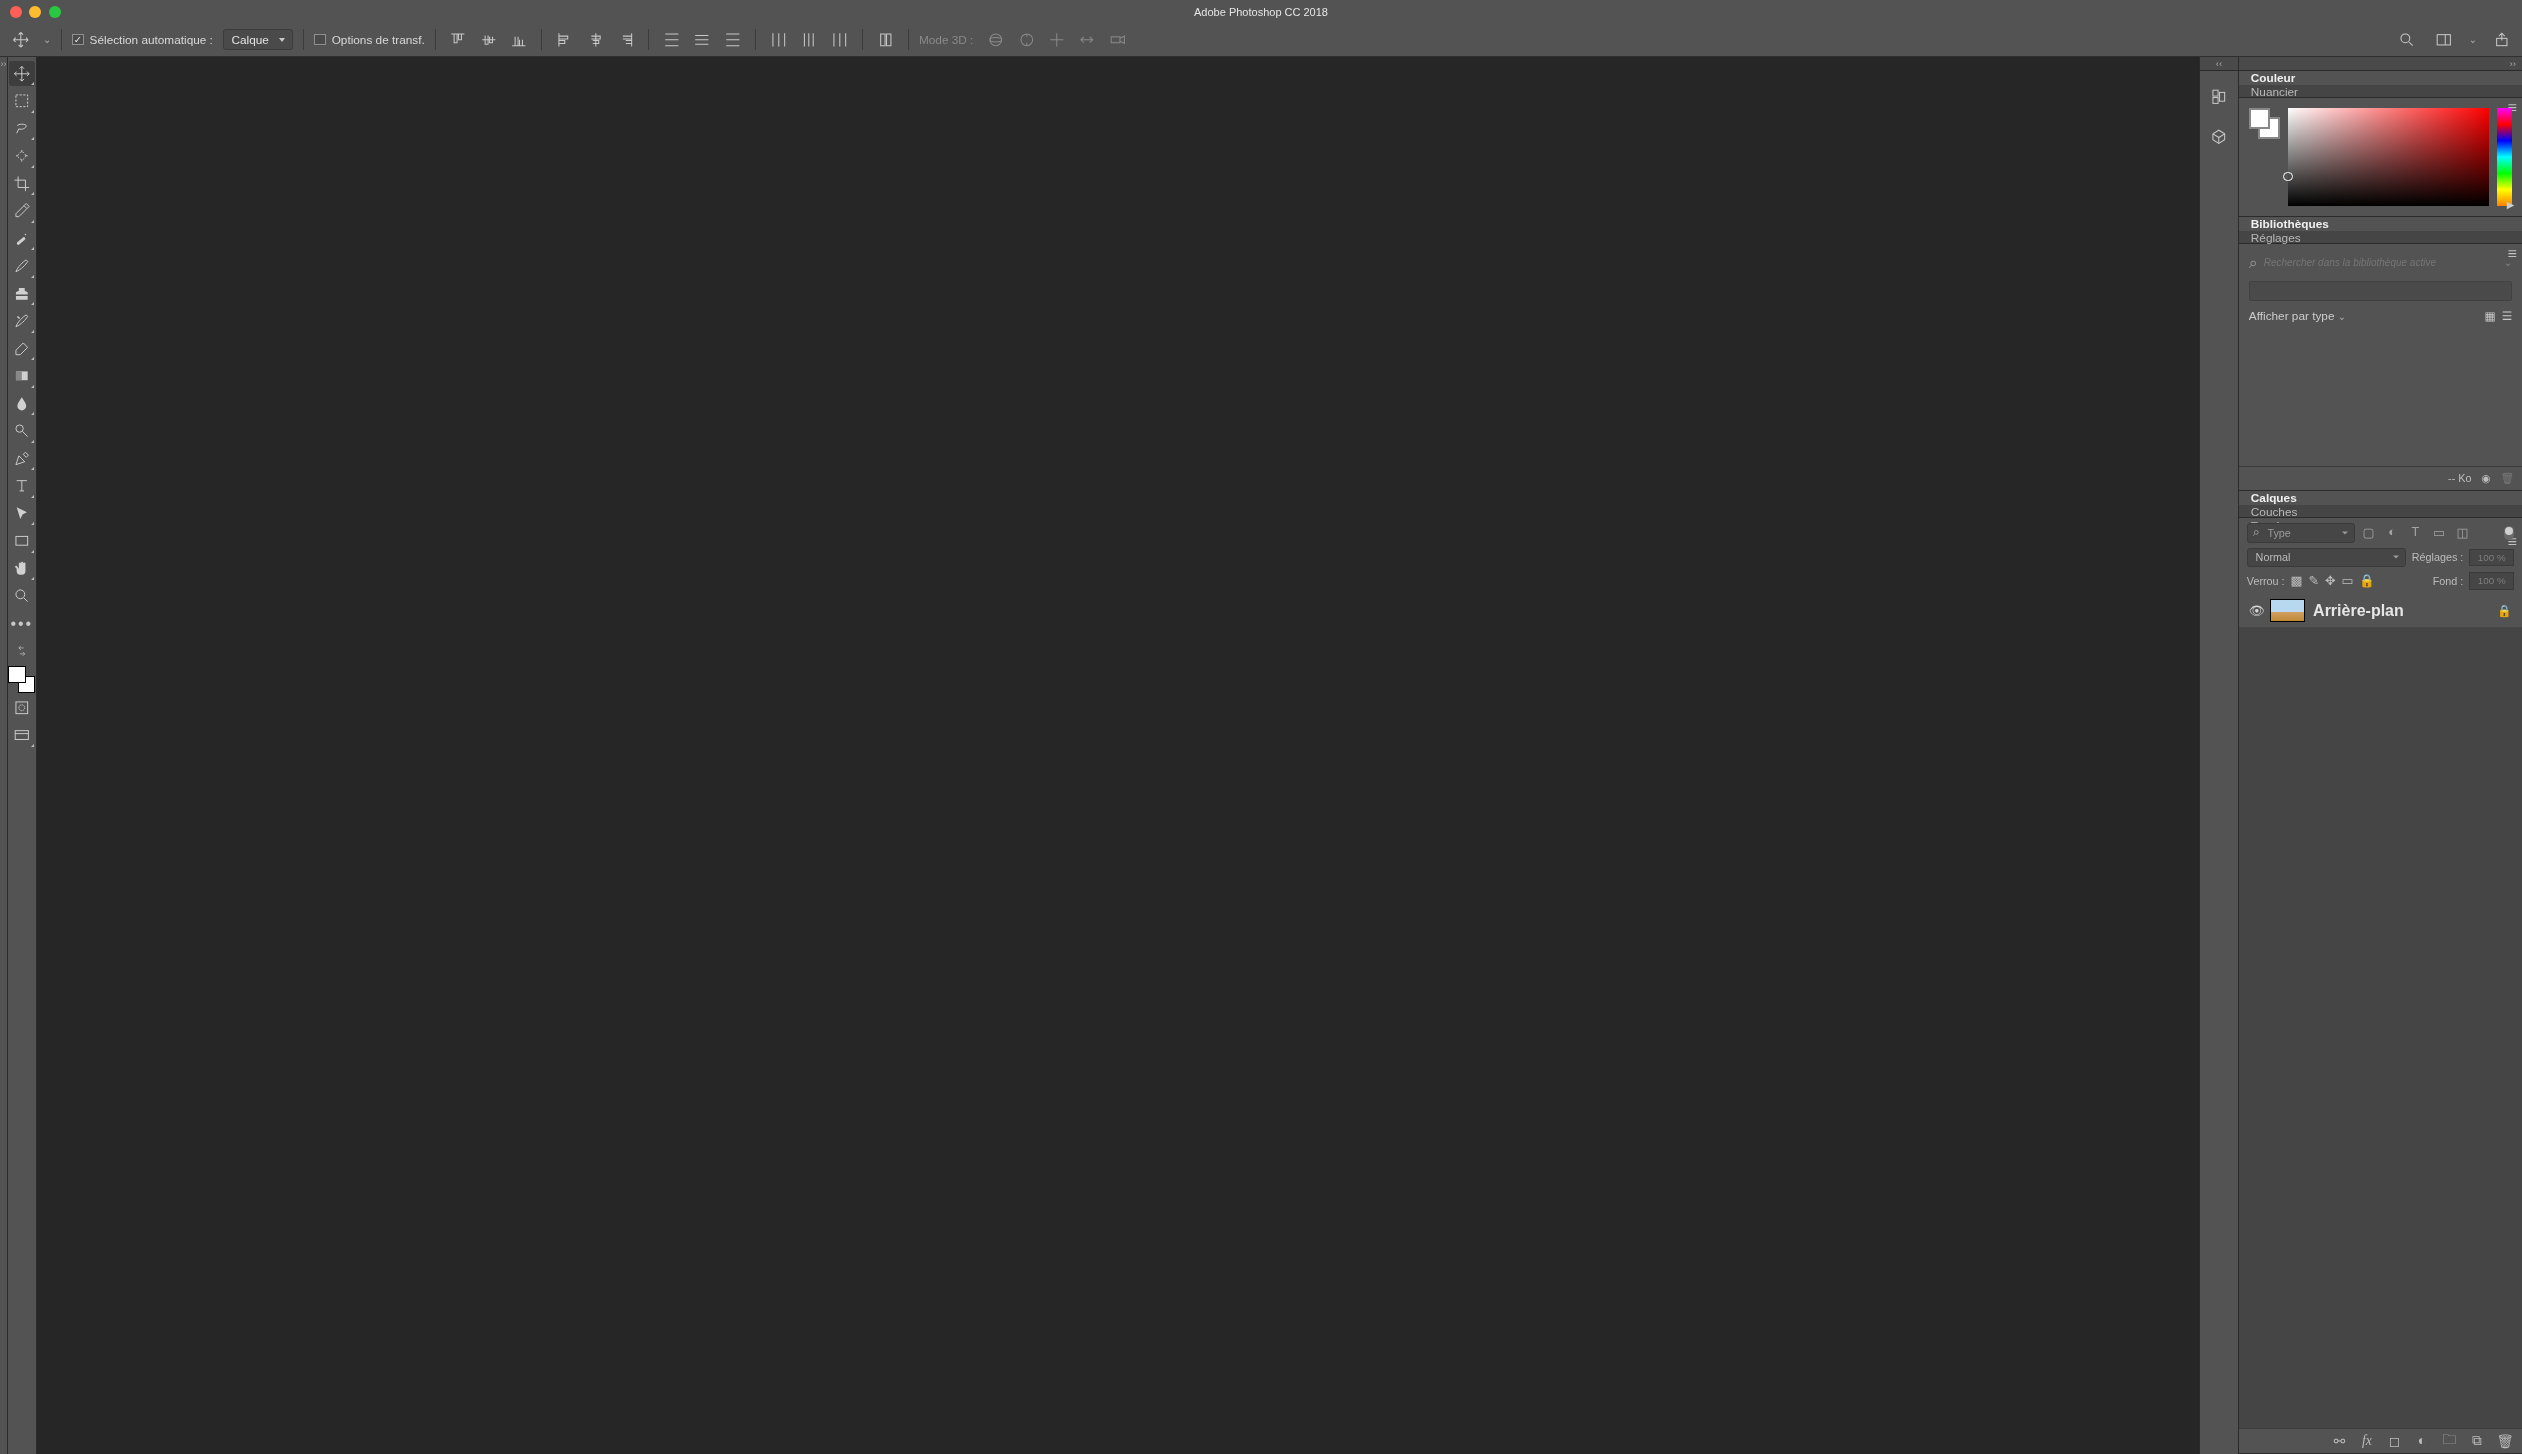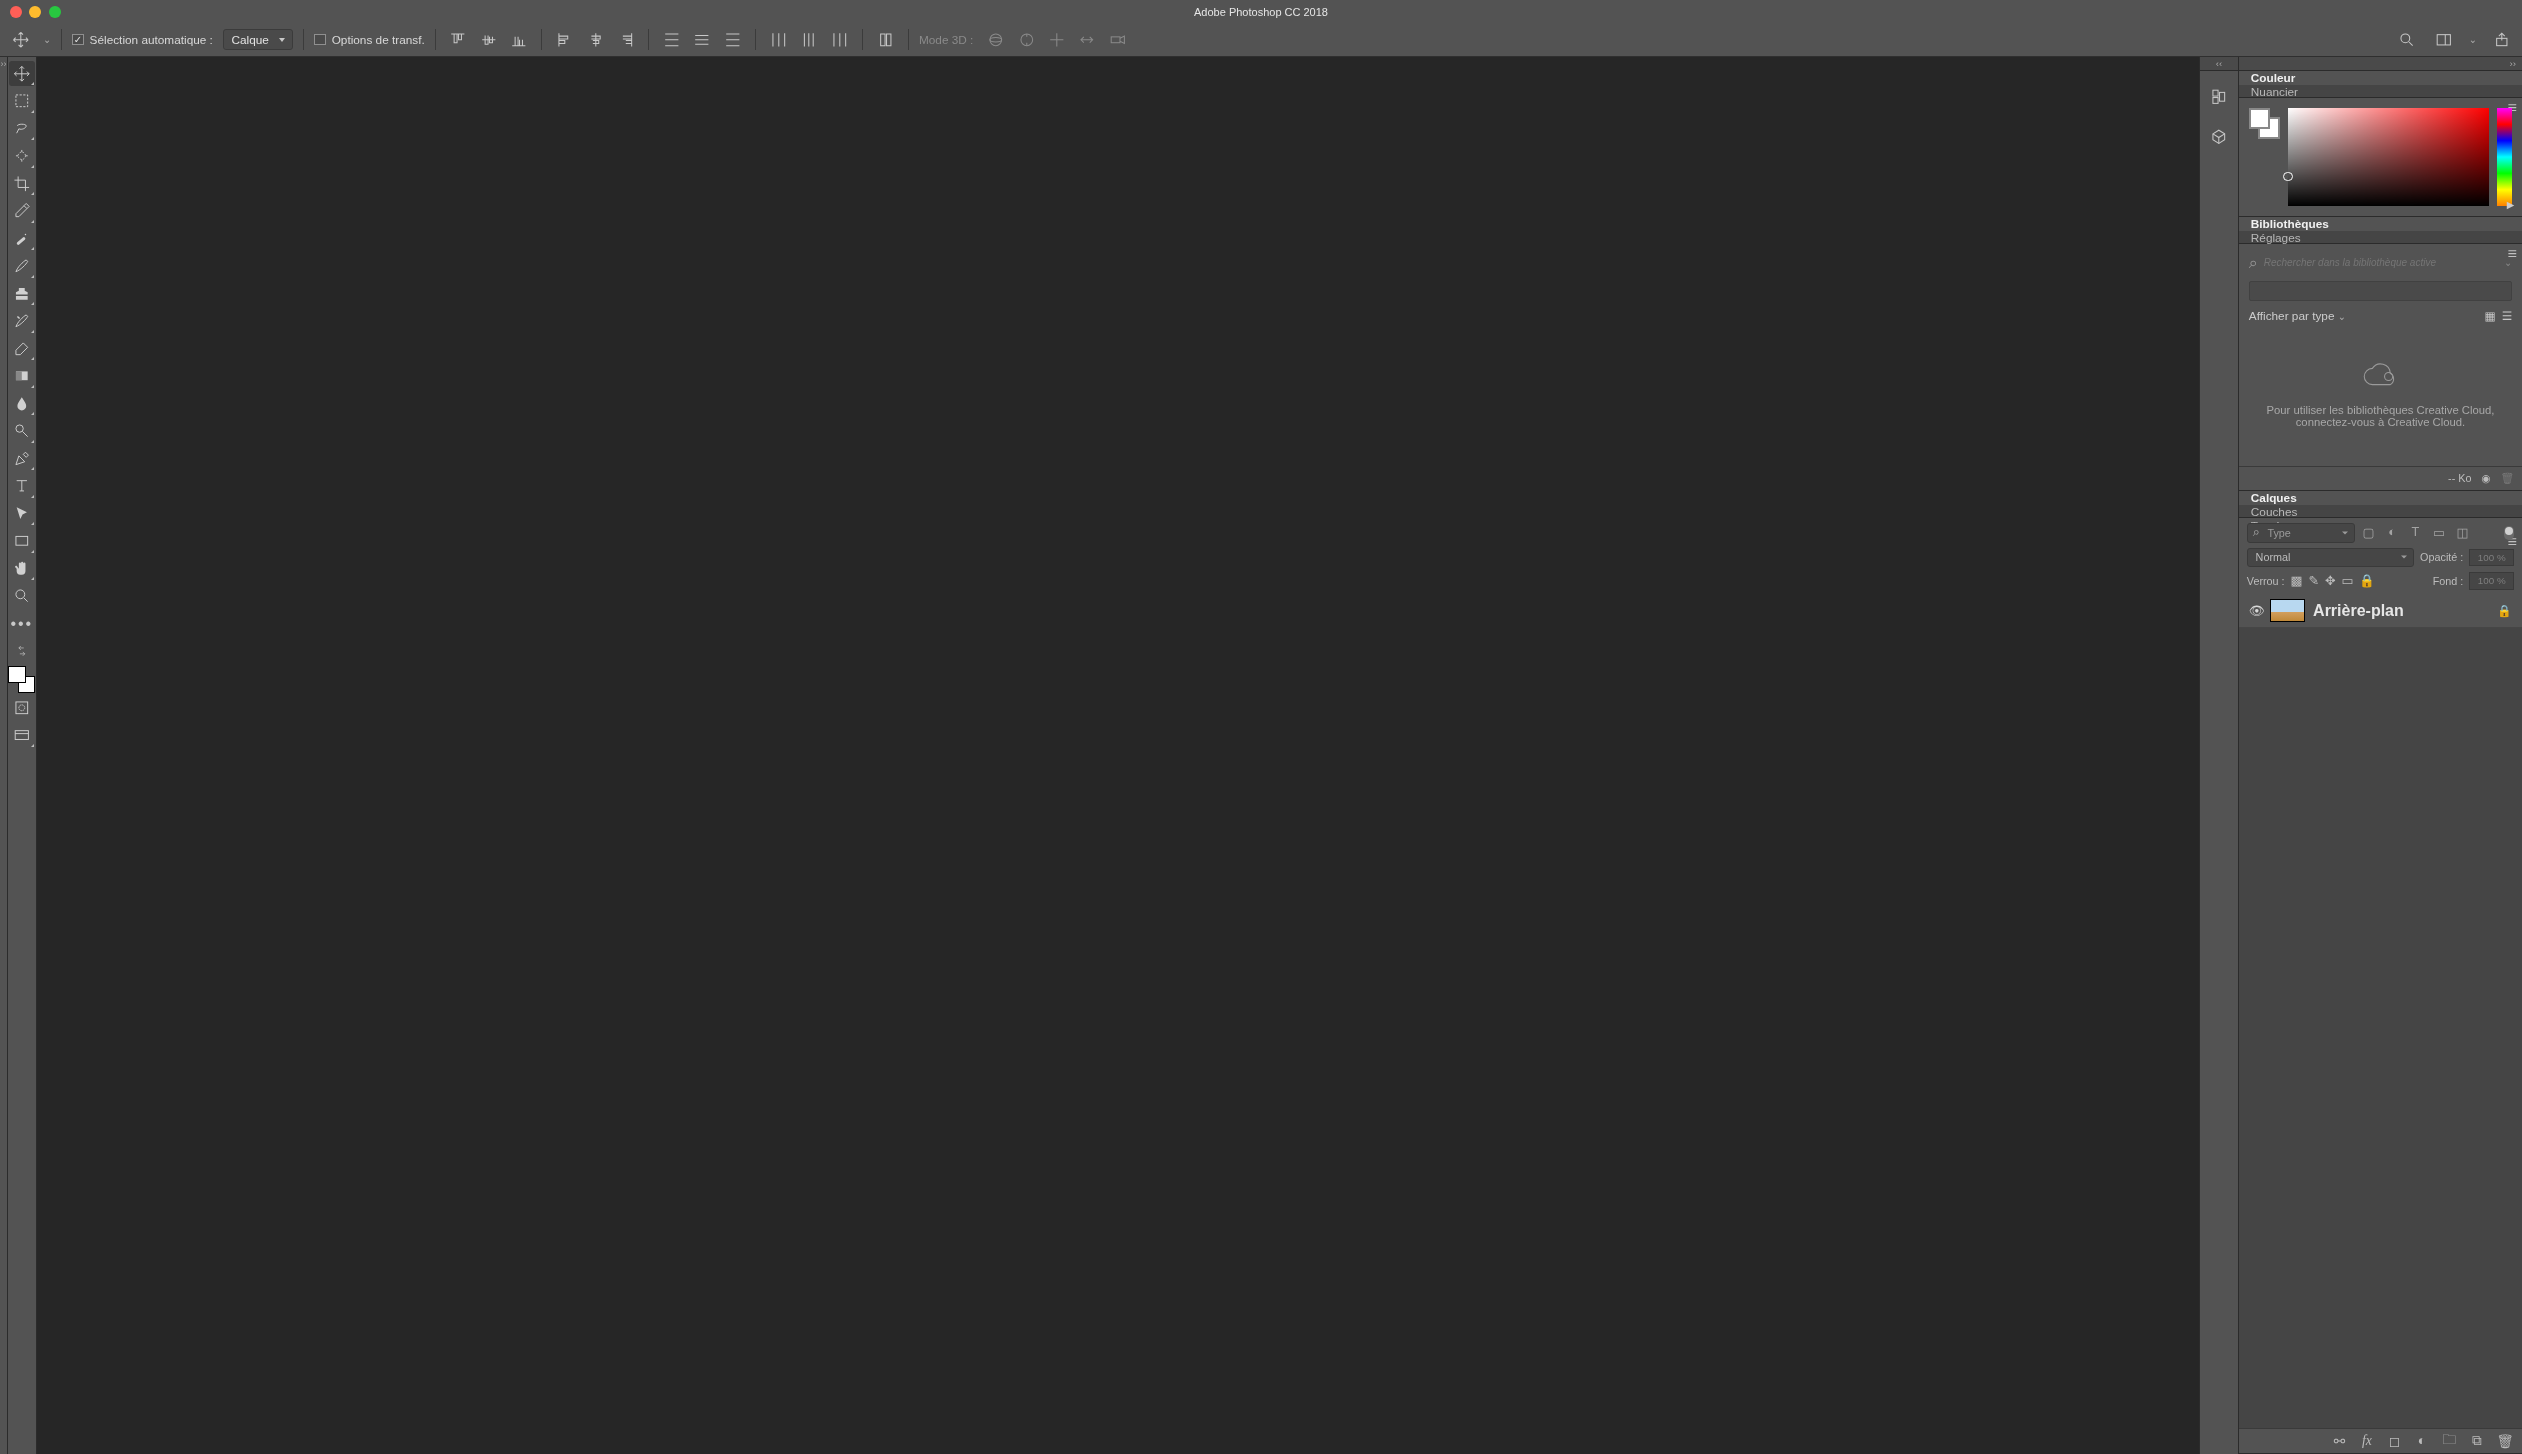--- a/index.html
+++ b/index.html
@@ -485,30 +485,20 @@
           <span>⌕</span>
           <input type="text" placeholder="Rechercher dans la bibliothèque active" style="">
           <span style="color:#888;font-size:9.8px">⌄</span>
         </div>
         <div class="drop"></div>
         <div class="lib-filter">
           <span><span>Afficher par type</span> <span style="font-size:9.8px;color:#aaa">⌄</span></span>
           <div class="viewtoggle">
             <span>▦</span>
             <span>☰</span>
-          </div>
-        </div>
-        <div class="lib-empty">
-          <svg viewBox="0 0 48 36">
-              <path d="M14 28a10 10 0 010-20 12 12 0 0122 6 8 8 0 010 14H14z"></path>
-              <circle cx="34" cy="18" r="5"></circle>
-            </svg>
-          <div>
-            <div>Pour utiliser les bibliothèques Creative Cloud,</div>
-            <div>connectez-vous à Creative Cloud.</div>
           </div>
         </div>
       </div>
       <div class="lib-foot">
         <span>-- Ko</span>
         <span>◉</span>
         <span style="color:#7a7a7a">🗑</span>
       </div>
     </div>
 
@@ -533,21 +523,21 @@
             <span>◫</span>
           </div>
           <div style="margin-left:auto;width:9.8px;height:13.7px;border-radius:4.9px;background:#6a6a6a;position:relative">
               <div style="position:absolute;top:1px;left:1px;width:7.8px;height:7.8px;border-radius:50%;background:#d0d0d0"></div>
             </div>
         </div>
         <div class="layer-row">
           <div class="blend">
               <span>Normal</span>
             </div>
-          <span>Opacité :</span>
+          <span>Réglages :</span>
           <div class="pct">100 %</div>
         </div>
         <div class="layer-row">
           <span>Verrou :</span>
           <div class="locks">
             <span>▩</span>
             <span>✎</span>
             <span>✥</span>
             <span>▭</span>
             <span>🔒</span>

